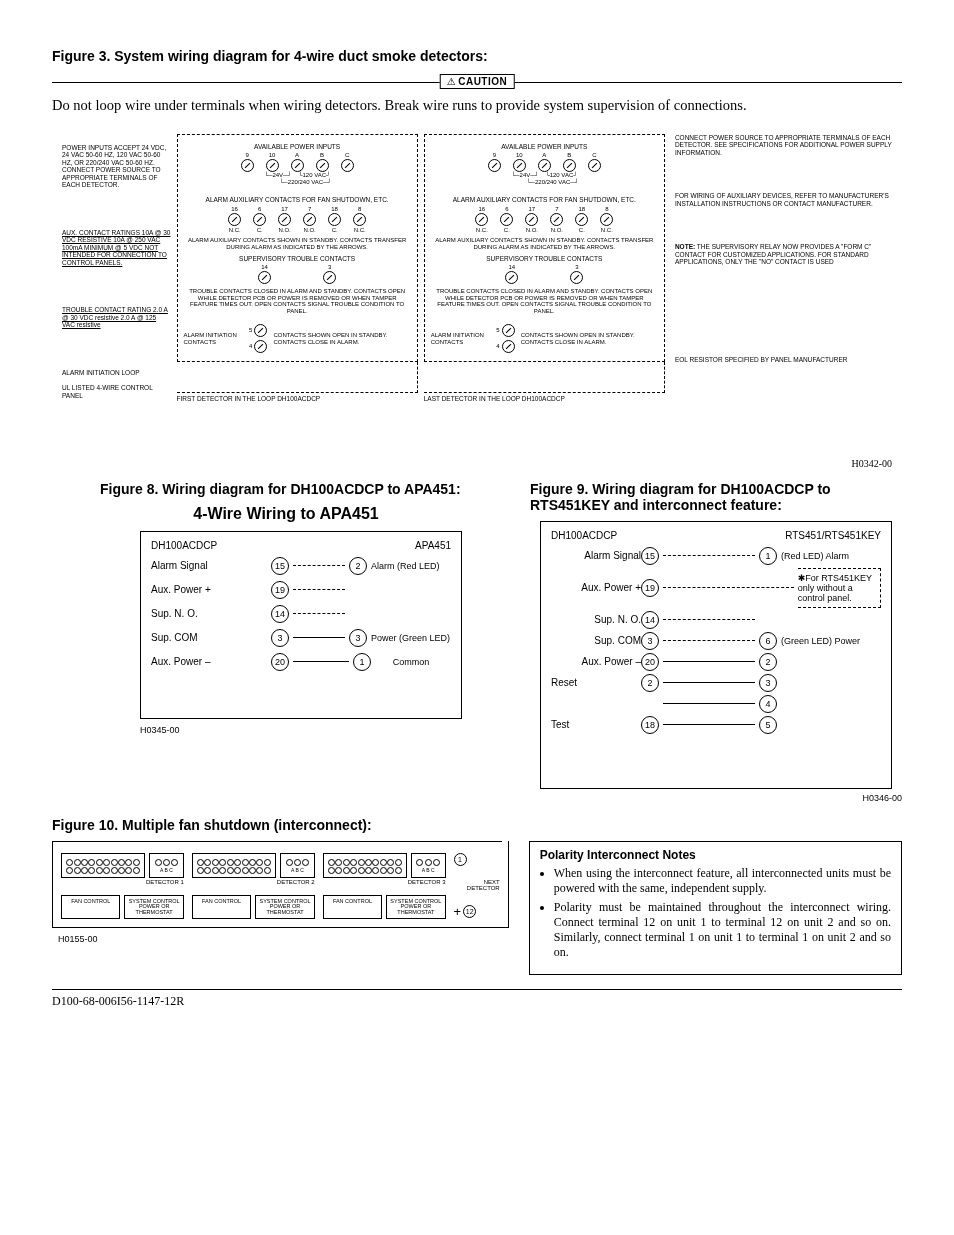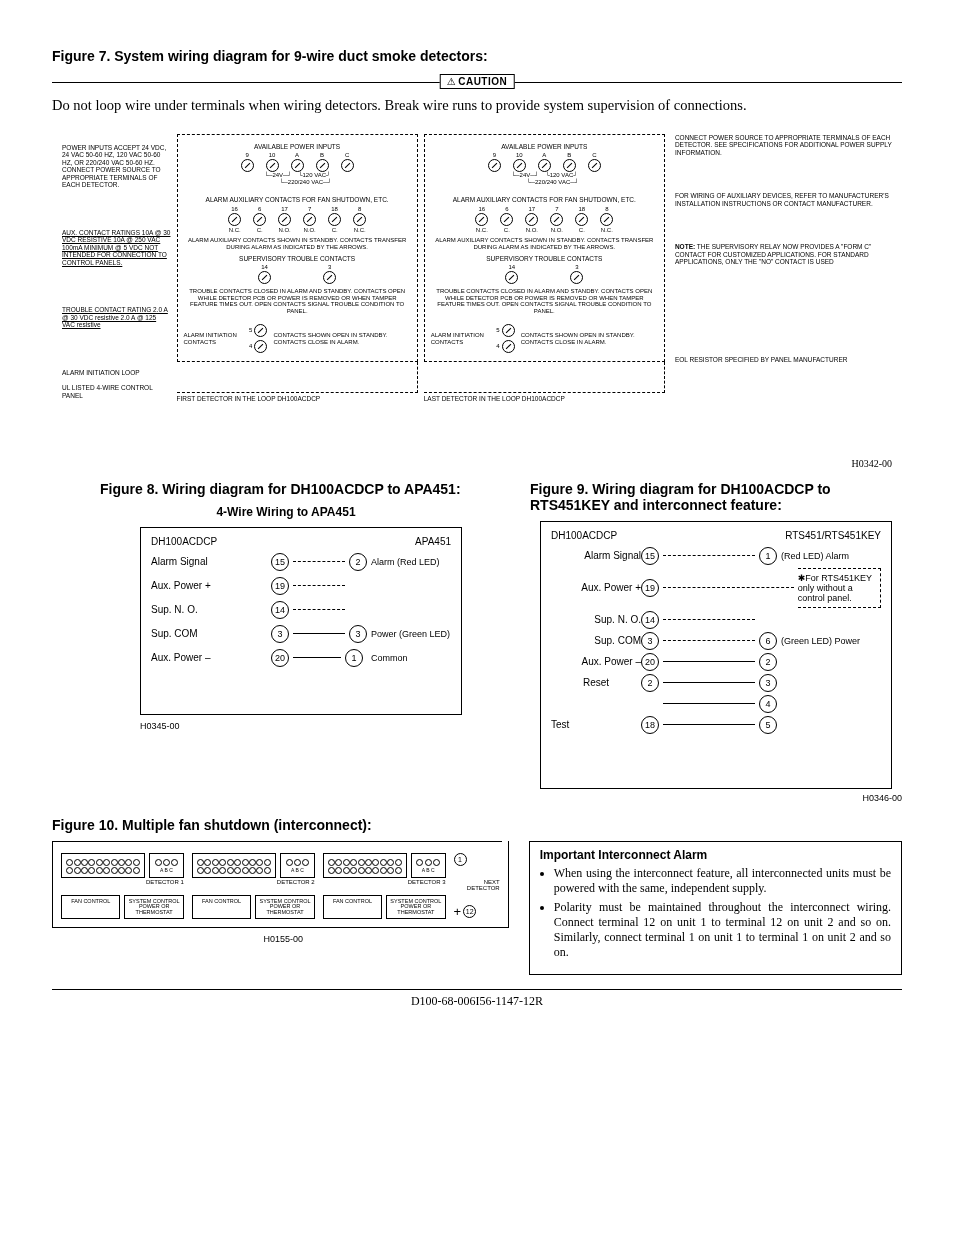--- a/index.html
+++ b/index.html
@@ -90,21 +90,21 @@
   .det-footer { font-size: 6.5px; text-align: left; margin-top: 2px; }
   .fig-row {
     display: flex;
     gap: 10px;
     margin-top: 6px;
   }
   .fig-col { flex: 1; margin-left: 48px; }
   .sub-head {
     font-family: Arial, Helvetica, sans-serif;
     font-weight: bold;
-    font-size: 12px;
+    font-size: 16px;
     text-align: center;
     margin: 6px 0 8px 0;
   }
   .wire-box {
     border: 1px solid #000;
     font-family: Arial, Helvetica, sans-serif;
     font-size: 10px;
     padding: 8px 10px;
     position: relative;
     margin: 0 10px 0 40px;
@@ -168,35 +168,35 @@
   .fan-label { font-size: 6px; text-align: right; margin-top: 1px; }
   .fan-ctrl-row { display: flex; justify-content: space-around; margin-top: 10px; gap: 4px;}
   .ctrl-box {
     border: 1px solid #000; font-size: 5.5px; text-align: center;
     padding: 3px 2px; line-height: 1; flex: 1;
   }
   .next-det { font-size: 6px; text-align: right; }
   .footer-row {
     border-top: 1px solid #000;
     display: flex;
-    justify-content: center;
+    justify-content: flex-start;
     font-size: 12px;
     padding-top: 4px;
     margin-top: 14px;
   }
   .code-right-fig { font-size: 10px; text-align: right; font-family: Georgia, serif; margin-top: 19px;}
   .bracket { font-size: 6px; text-align:center; margin-top:-2px;}
   .rts-note { font-size: 9px; text-align: left; border: 1px dashed #000; border-left: none; padding: 4px 4px 4px 0; flex: 0.6;}
   .wire-box.rts { margin: 0 10px 0 10px; min-height: 250px;}
   .wb-row.tight { margin: 3px 0;}
 </style>
 </head>
 <body>
 
-<div class="fig-title">Figure 7. System wiring diagram for 9-wire duct smoke detectors:</div>
+<div class="fig-title">Figure 3. System wiring diagram for 4-wire duct smoke detectors:</div>
 
 <div class="caution-row">
   <span class="caution-box">CAUTION</span>
 </div>
 <div class="caution-text">Do not loop wire under terminals when wiring detectors. Break wire runs to provide system supervision of connections.</div>
 
 <div class="diagram-box">
   <div class="diagram-inner">
 
     <div class="dcol loop-col">
@@ -451,21 +451,21 @@
             <span class="num-circ">3</span>
             <div style="flex:0 0 80px;font-size:9px;text-align:left;padding-left:4px;">Power (Green LED)</div>
           </div>
           <div class="wb-row">
             <div class="wb-left" style="flex:0 0 120px;">
               <span>Aux. Power –</span>
             </div>
             <span class="num-circ">20</span>
             <div class="solidline"></div>
             <span class="num-circ">1</span>
-            <div style="flex:0 0 80px;font-size:9px;text-align:left;padding-left:8px;">Common</div>
+            <div style="flex:0 0 80px;font-size:9px;text-align:center;padding-left:0;">Common</div>
           </div>
         </div>
     </div>
     <div class="code-sm">H0345-00</div>
   </div>
 
   <div class="fig-col">
     <div class="fig-title" style="margin-bottom:8px;">Figure 9. Wiring diagram for DH100ACDCP to RTS451KEY and interconnect feature:</div>
     <div class="wire-box rts">
       <div class="wb-top">
@@ -511,21 +511,21 @@
           <div class="wb-row tight">
             <div class="wb-left" style="flex:0 0 90px;justify-content:flex-end;">
               <span>Aux. Power –</span>
             </div>
             <span class="num-circ">20</span>
             <div class="solidline"></div>
             <span class="num-circ">2</span>
             <div style="flex:0 0 100px;font-size:9px;text-align:left;padding-left:4px;"></div>
           </div>
           <div class="wb-row tight">
-            <div class="wb-left" style="flex:0 0 90px;justify-content:center;">
+            <div class="wb-left" style="flex:0 0 90px;justify-content:flex-start;">
               <span>Reset</span>
             </div>
             <span class="num-circ">2</span>
             <div class="solidline"></div>
             <span class="num-circ">3</span>
             <div style="flex:0 0 100px;font-size:9px;text-align:left;padding-left:4px;"></div>
           </div>
           <div class="wb-row tight">
             <div class="wb-left" style="flex:0 0 90px;justify-content:flex-end;">
               <span></span>
@@ -686,24 +686,24 @@
           </div>
         </div>
       <div style="flex:0.12;display:flex;flex-direction:column;justify-content:space-between;">
         <div style="display:flex;align-items:center;gap:2px;">
             <span class="num-circ" style="width:11px;height:11px;font-size:7px;">1</span>
           </div>
         <div class="next-det">NEXT DETECTOR</div>
         <div style="display:flex;align-items:center;gap:2px;">+<span class="num-circ" style="width:11px;height:11px;font-size:7px;">12</span></div>
       </div>
     </div>
-    <div class="code-sm" style="margin-left:6px;text-align:center;">H0155-00</div>
+    <div class="code-sm" style="margin-left:6px;">H0155-00</div>
   </div>
   <div class="notes-box" style="flex:1;">
-    <div class="nb-title">Important Interconnect Alarm</div>
+    <div class="nb-title">Polarity Interconnect Notes</div>
     <ul>
       <li>When using the interconnect feature, all interconnected units must be powered with the same, independent supply.</li>
       <li>Polarity must be maintained throughout the interconnect wiring. Connect terminal 12 on unit 1 to terminal 12 on unit 2 and so on. Similarly, connect terminal 1 on unit 1 to terminal 1 on unit 2 and so on.</li>
     </ul>
   </div>
 </div>
 
 <div class="footer-row">
   <span>D100-68-00</span>
   <span>6</span>

